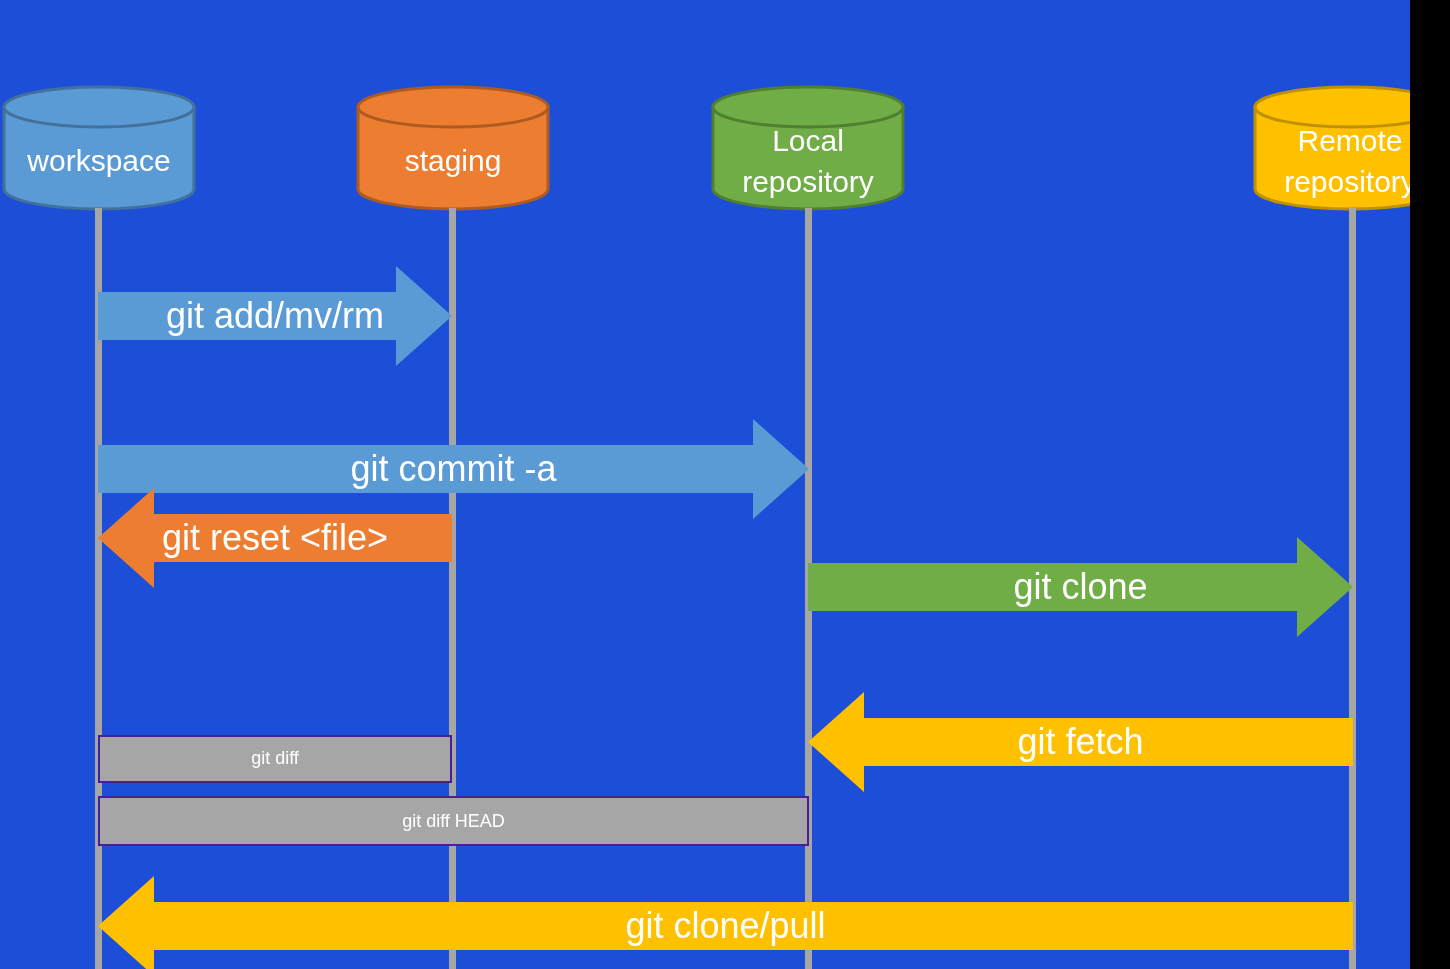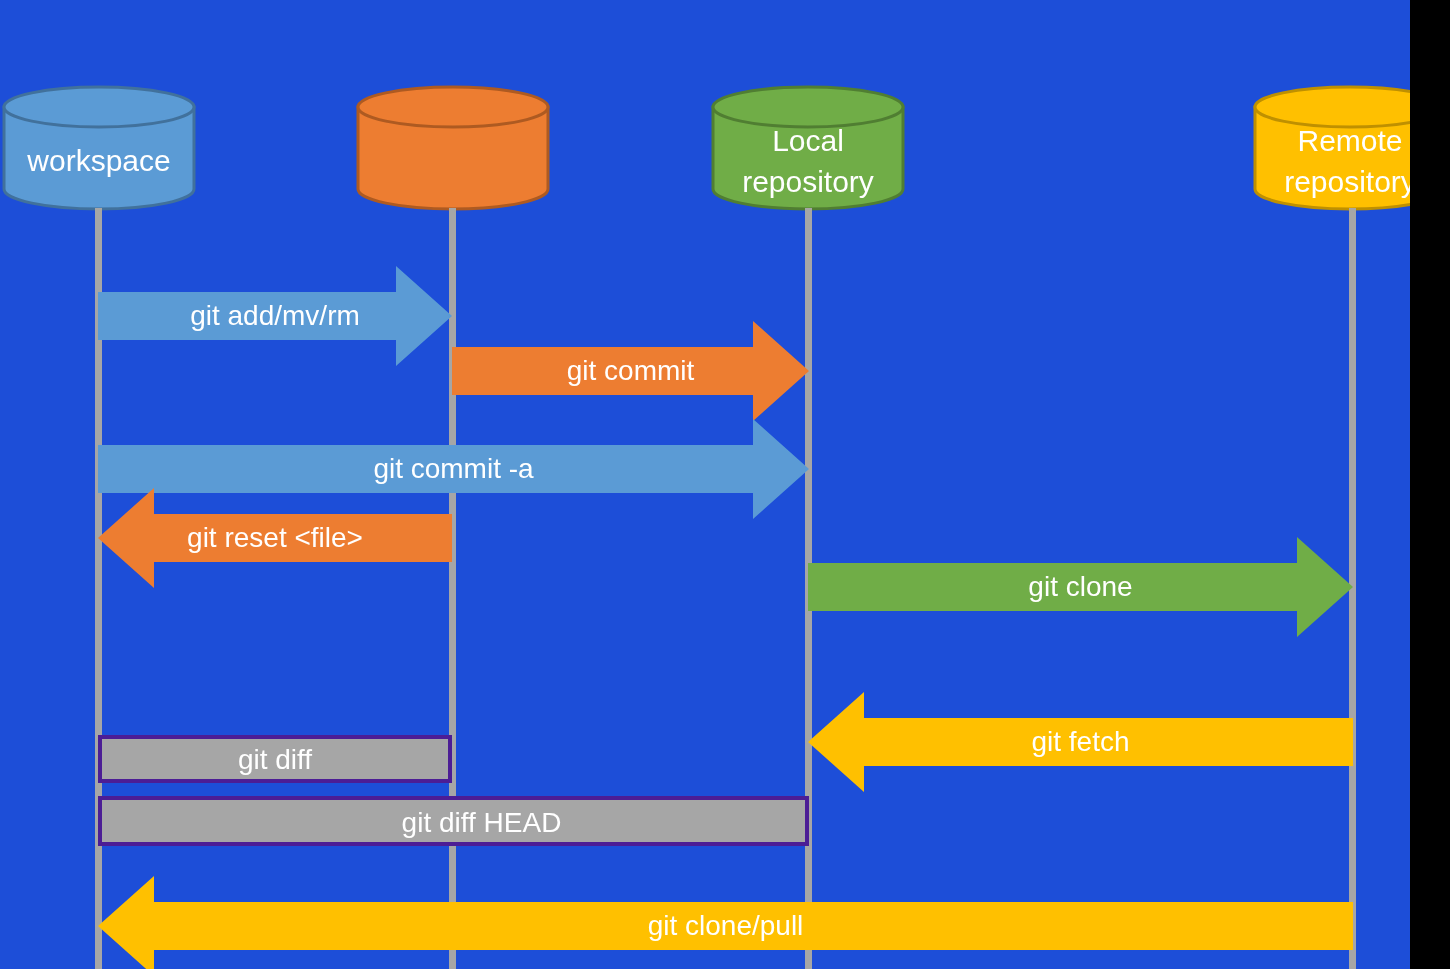--- a/index.html
+++ b/index.html
@@ -20,37 +20,37 @@
   .c-orange .cyl  { fill:#ED7D31; stroke:#AE5A21; }
   .c-green  .cyl  { fill:#70AD47; stroke:#507E32; }
   .c-gold   .cyl  { fill:#FFC000; stroke:#BF9000; }
   .cyl { stroke-width:3; }
 
   
   .lifeline { position:absolute; top:208px; width:7px; height:761px; background:#A6A6A6; }
 
   
   .arrow {
-    position:absolute; height:100px; font-size:28px;
+    position:absolute; height:100px; font-size:36px;
   }
   .arrow .arrow-label {
     display:block; width:100%; line-height:100px; text-align:center;
     white-space:nowrap;
   }
   .arrow.right { clip-path:polygon(0 26%, calc(100% - 56px) 26%, calc(100% - 56px) 0%, 100% 50%, calc(100% - 56px) 100%, calc(100% - 56px) 74%, 0 74%); }
   .arrow.left  { clip-path:polygon(100% 26%, 56px 26%, 56px 0%, 0% 50%, 56px 100%, 56px 74%, 100% 74%); }
   .a-blue   { background:#5B9BD5; }
   .a-orange { background:#ED7D31; }
   .a-green  { background:#70AD47; }
   .a-gold   { background:#FFC000; }
 
   
   .bar {
-    position:absolute; height:48px; background:#A6A6A6; border:4px solid #4c1d95;
-    box-sizing:border-box; font-size:28px;
+    position:absolute; height:48px; background:#A6A6A6; border:2px solid #4c1d95;
+    box-sizing:border-box; font-size:18px;
   }
   .bar .bar-label { display:block; width:100%; line-height:42px; text-align:center; white-space:nowrap; }
 </style>
 </head>
 <body>
 
 <div class="stage">
 
   <div class="actor c-blue" style="left:1px;">
     <svg width="196" height="130" viewBox="0 0 196 130">
@@ -58,20 +58,21 @@
       <ellipse class="cyl" cx="98" cy="24" rx="95" ry="20"></ellipse>
     </svg>
     <div class="actor-label">workspace</div>
   </div>
 
   <div class="actor c-orange" style="left:355px;">
     <svg width="196" height="130" viewBox="0 0 196 130">
       <path class="cyl" d="M3 24 L3 106 A95 20 0 0 0 193 106 L193 24 Z"></path>
       <ellipse class="cyl" cx="98" cy="24" rx="95" ry="20"></ellipse>
     </svg>
+    <div class="actor-label">staging</div>
   </div>
 
   <div class="actor c-green" style="left:710px;">
     <svg width="196" height="130" viewBox="0 0 196 130">
       <path class="cyl" d="M3 24 L3 106 A95 20 0 0 0 193 106 L193 24 Z"></path>
       <ellipse class="cyl" cx="98" cy="24" rx="95" ry="20"></ellipse>
     </svg>
     <div class="actor-label">Local
 repository</div>
   </div>
@@ -87,23 +88,20 @@
 
   <div class="lifeline" style="left:95px;"></div>
   <div class="lifeline" style="left:449px;"></div>
   <div class="lifeline" style="left:805px;"></div>
   <div class="lifeline" style="left:1349px;"></div>
 
   <div class="arrow right a-blue" style="left:98px; top:266px; width:354px;">
     <span class="arrow-label">git add/mv/rm</span>
   </div>
 
-  <div class="arrow right a-orange" style="left:452px; top:321px; width:357px;">
-    <span class="arrow-label">git commit</span>
-  </div>
 
   <div class="arrow right a-blue" style="left:98px; top:419px; width:711px;">
     <span class="arrow-label">git commit -a</span>
   </div>
 
   <div class="arrow left a-orange" style="left:98px; top:488px; width:354px;">
     <span class="arrow-label">git reset &lt;file&gt;</span>
   </div>
 
   <div class="arrow right a-green" style="left:808px; top:537px; width:545px;">
@@ -113,20 +111,20 @@
 
   <div class="arrow left a-gold" style="left:808px; top:692px; width:545px;">
     <span class="arrow-label">git fetch</span>
   </div>
 
   <div class="bar" style="left:98px; top:735px; width:354px;">
     <span class="bar-label">git diff</span>
   </div>
 
   <div class="bar" style="left:98px; top:796px; width:711px; height:50px;">
-    <span class="bar-label" style="line-height:46px;padding-left:28px;">git diff HEAD</span>
+    <span class="bar-label" style="line-height:46px;">git diff HEAD</span>
   </div>
 
   <div class="arrow left a-gold" style="left:98px; top:876px; width:1255px;">
     <span class="arrow-label">git clone/pull</span>
   </div>
 
 </div>
 
 </body></html>

